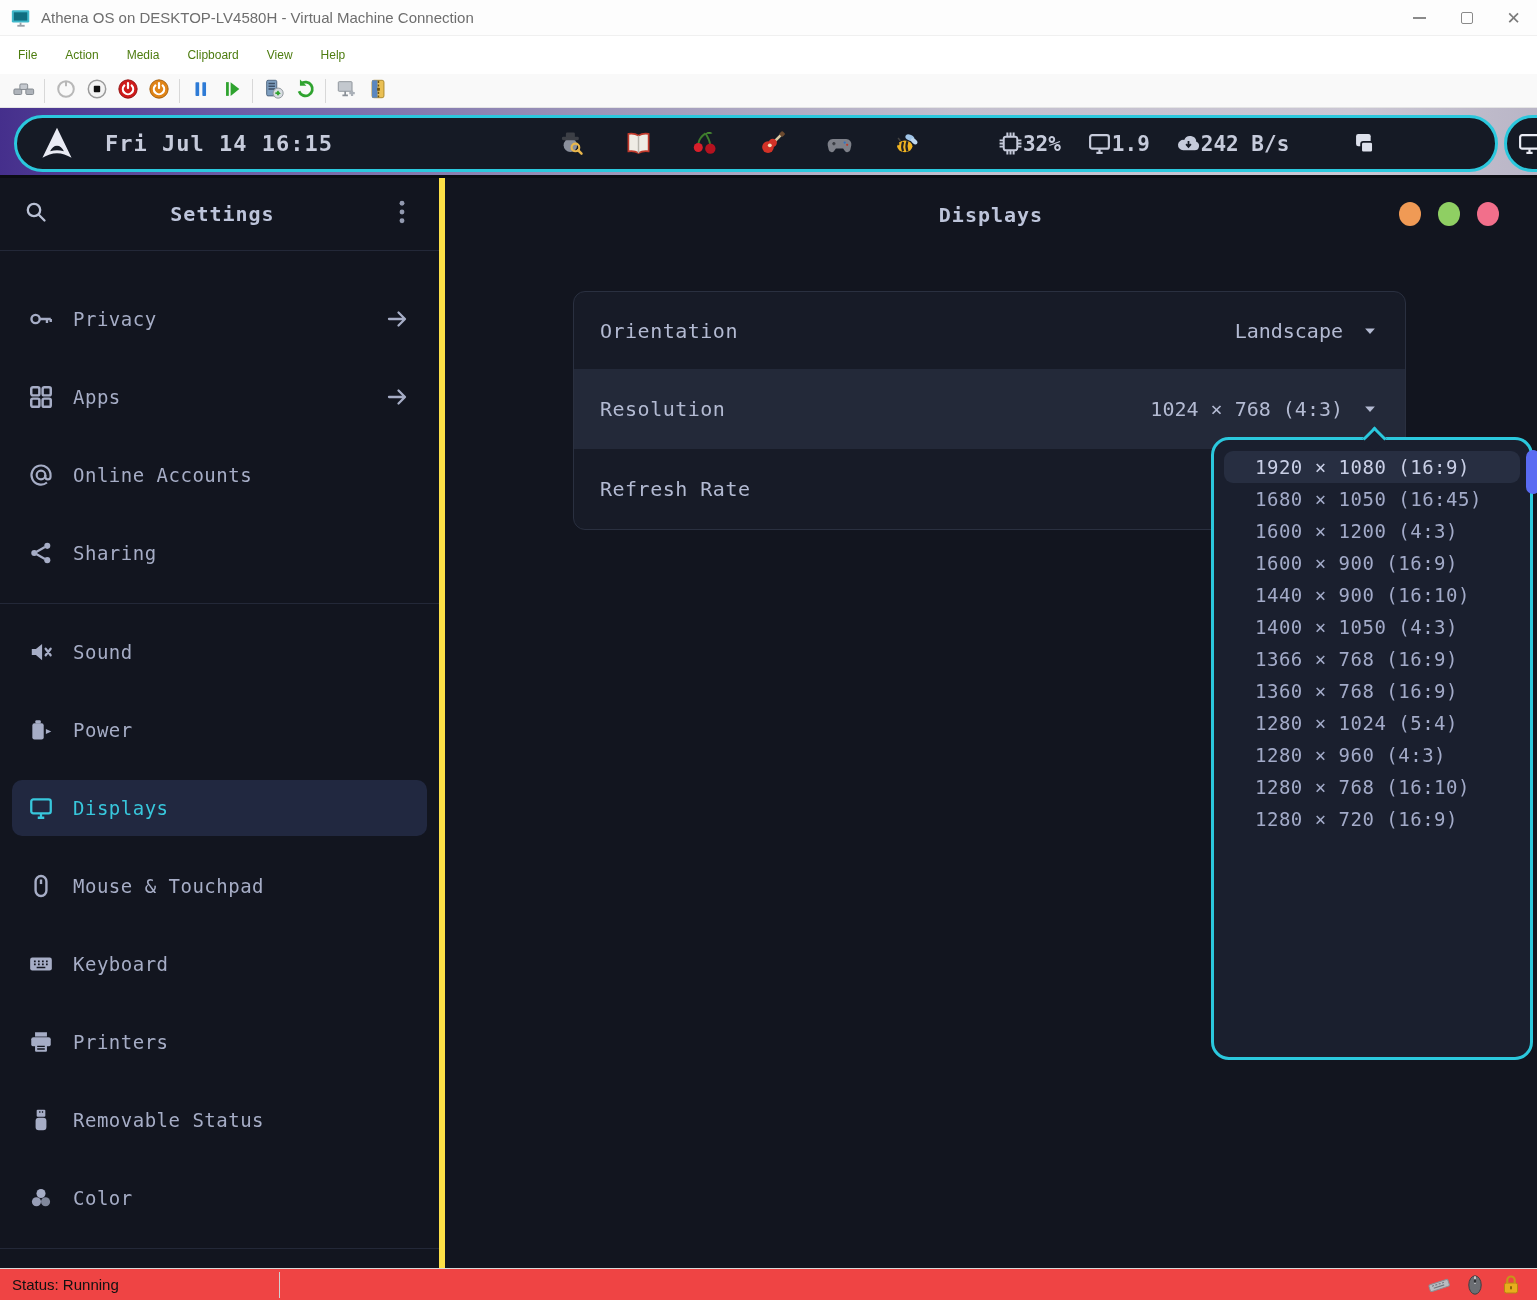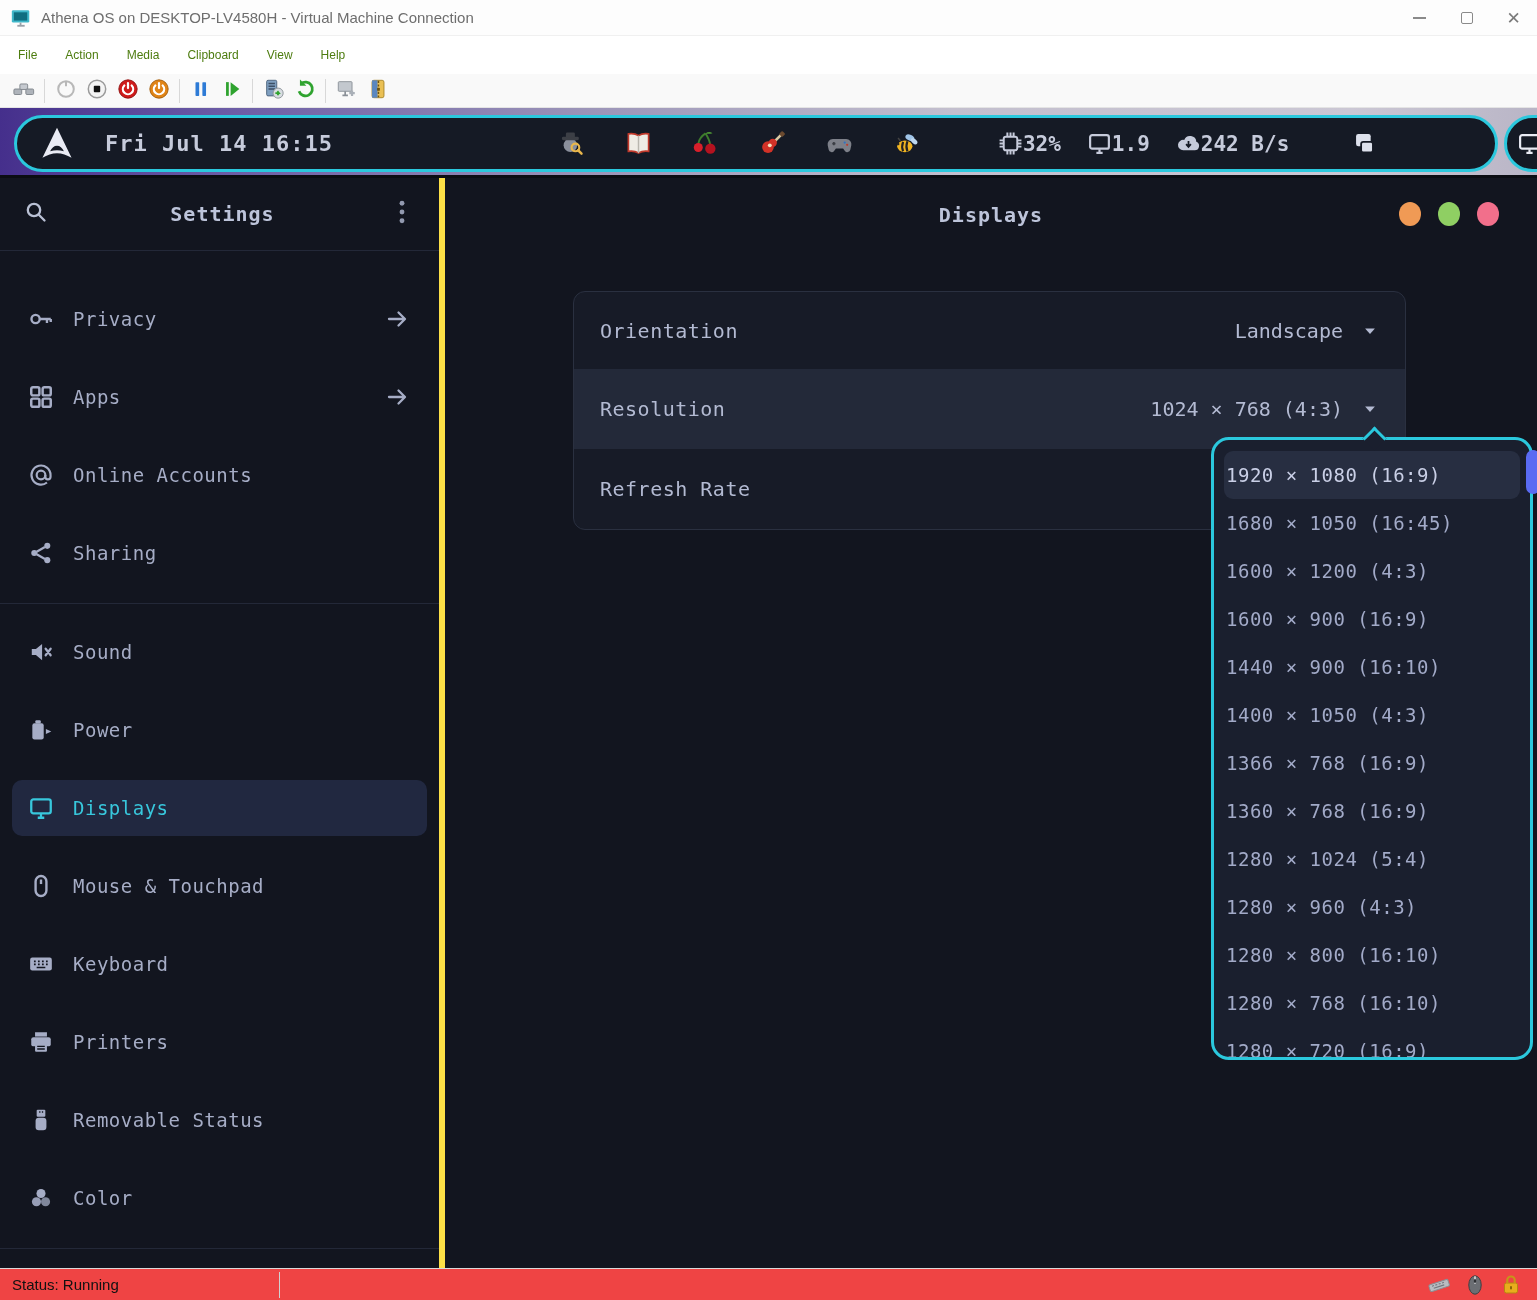--- a/index.html
+++ b/index.html
@@ -87,21 +87,21 @@
   .pvalue .caret{width:18px;height:18px;display:flex;}
   .pvalue .caret svg{width:100%;height:100%;}
   .row-orientation{height:77px;}
   .row-resolution{height:80px;background:#232939;}
   .row-refresh{height:80px;}
   .row-night{height:78px;}
 
   .popup{position:absolute;left:766px;top:259px;width:322px;height:623px;background:#1a1f2e;border:3px solid var(--accent);border-radius:18px;}
   .popup-notch{position:absolute;left:152px;top:-10px;width:17px;height:17px;background:#1a1f2e;border-left:3px solid var(--accent);border-top:3px solid var(--accent);transform:rotate(45deg);}
   .popup-list{position:absolute;left:0;top:0;width:100%;height:100%;overflow:hidden;padding:11px 10px;border-radius:15px;}
-  .opt{height:48px;display:flex;align-items:center;padding-left:2px;font-size:19px;color:#a2aac8;letter-spacing:0.5px;white-space:nowrap;border-radius:9px;}
+  .opt{height:32px;display:flex;align-items:center;padding-left:31px;font-size:19px;color:#a2aac8;letter-spacing:0.5px;white-space:nowrap;border-radius:9px;}
   .opt.selected{background:#272e41;color:#c9cfe6;}
   .scrollpill{position:absolute;left:1081px;top:272px;width:14px;height:44px;border-radius:7px;background:#5a6bf2;}
 
   
   .statusbar{position:absolute;left:0;top:1268px;width:1537px;height:32px;background:#ef4444;border-top:1px solid #d9d9d9;display:flex;align-items:center;}
   .status-text{font-size:15px;color:#111;padding-left:12px;}
   .status-sep{width:1px;height:26px;background:#d0d0d0;margin-left:160px;}
   .status-icons{margin-left:auto;display:flex;align-items:center;gap:12px;padding-right:14px;}
   .status-icons .st-ico{width:24px;height:24px;display:flex;}
   .status-icons .st-ico svg{width:100%;height:100%;}
@@ -534,21 +534,20 @@
           <div class="opt selected">1920 × 1080 (16:9)</div>
               <div class="opt">1680 × 1050 (16:45)</div>
               <div class="opt">1600 × 1200 (4:3)</div>
               <div class="opt">1600 × 900 (16:9)</div>
               <div class="opt">1440 × 900 (16:10)</div>
               <div class="opt">1400 × 1050 (4:3)</div>
               <div class="opt">1366 × 768 (16:9)</div>
               <div class="opt">1360 × 768 (16:9)</div>
               <div class="opt">1280 × 1024 (5:4)</div>
               <div class="opt">1280 × 960 (4:3)</div>
-              <div class="opt">1280 × 800 (16:10)</div>
               <div class="opt">1280 × 768 (16:10)</div>
               <div class="opt">1280 × 720 (16:9)</div>
             </div>
         </div>
         <div class="scrollpill"></div>
       </div>
     </div>
   </div>
 
   <div class="statusbar">

